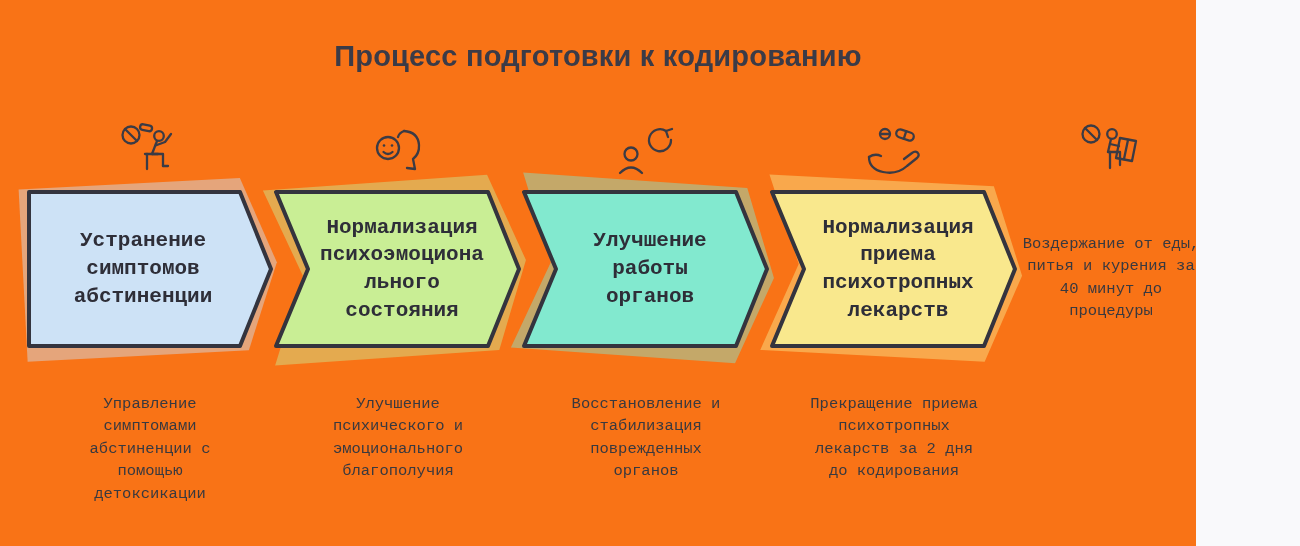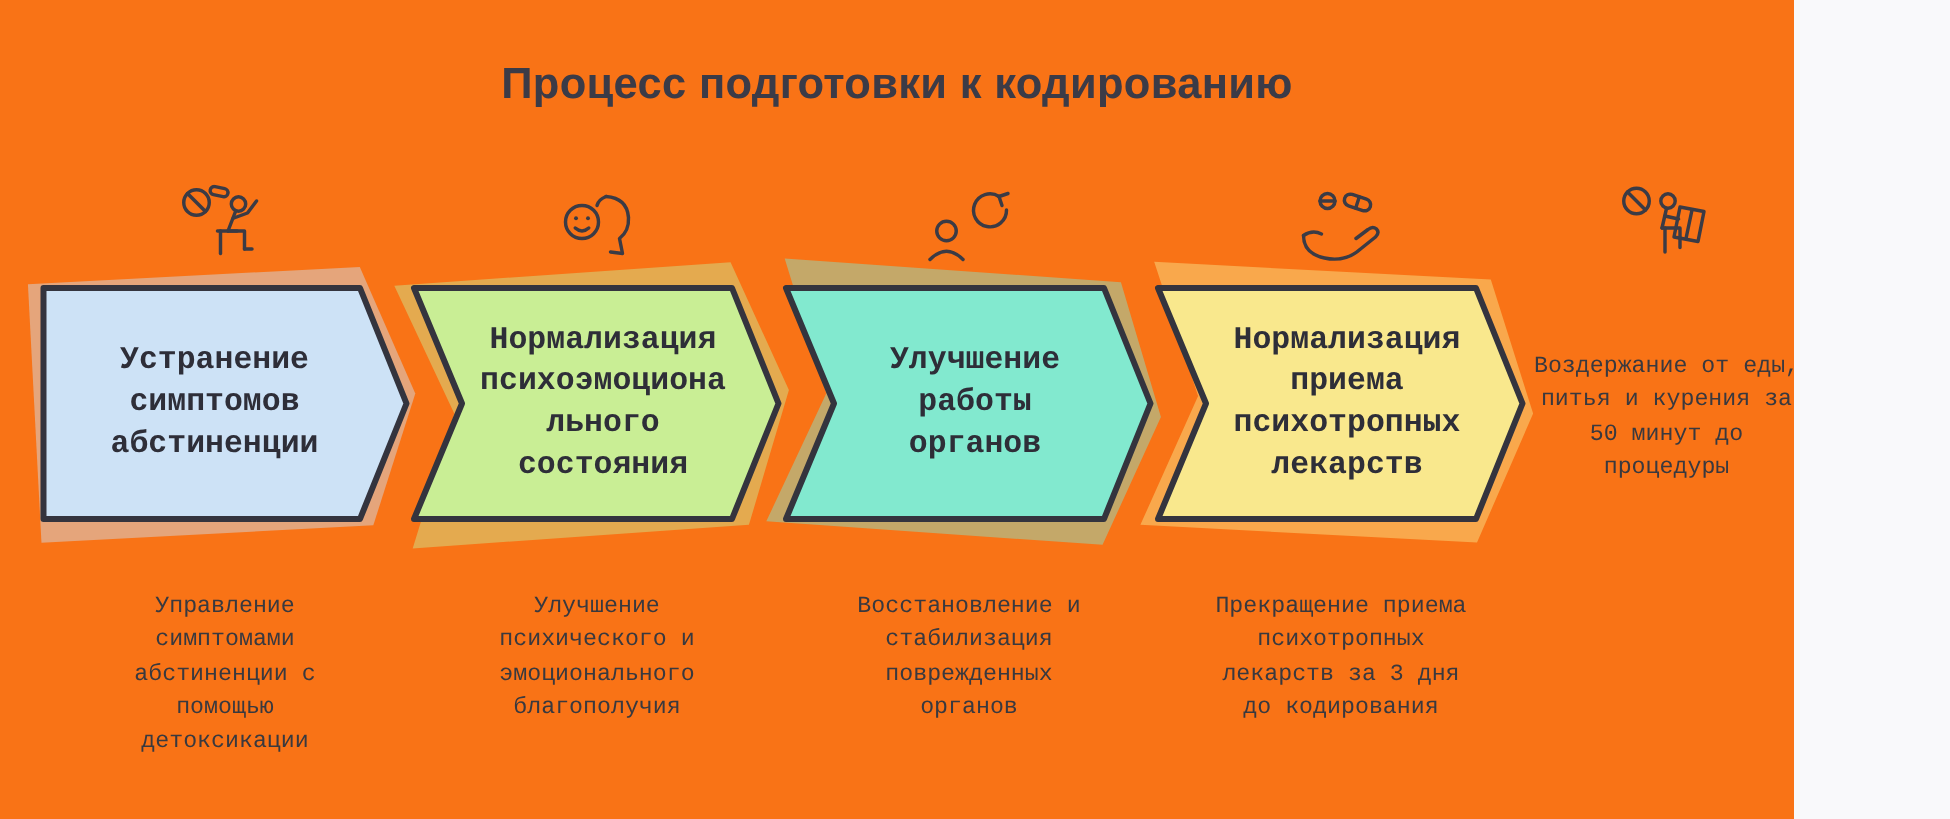--- a/index.html
+++ b/index.html
@@ -108,34 +108,34 @@
           <path d="M8 34 Q14 30 20 33"></path>
         </svg>
       </div>
       <div class="chevron-wrap">
         <svg class="chevron" width="248" height="160" viewBox="0 0 248 160">
           <polygon class="spill" points="2,3 214,3 245,80 214,157 2,157 34,80" transform="translate(124 80) rotate(3) scale(1.06 1.14) translate(-124 -80)" fill="#f9e88d"></polygon>
           <polygon class="shape" points="2,3 214,3 245,80 214,157 2,157 34,80" fill="#f9e88d"></polygon>
         </svg>
         <div class="chevron-label">Нормализация приема психотропных лекарств</div>
       </div>
-      <div class="step-desc">Прекращение приема психотропных лекарств за 3 дня до кодирования</div>
+      <div class="step-desc">Прекращение приема психотропных лекарств за 2 дня до кодирования</div>
     </div>
 
     <div class="step">
       <div class="icon-wrap">
         <svg class="icon" width="64" height="58" viewBox="0 0 64 58">
           <circle cx="12" cy="11" r="8.5"></circle>
           <line x1="6" y1="5" x2="18" y2="17"></line>
           <circle cx="33" cy="11" r="4.8"></circle>
           <path d="M32 16 L29 29"></path>
           <path d="M31 21 L40 23"></path>
           <path d="M41 15 L57 18 L53 38 L37 35 Z"></path>
           <path d="M49 17 L45 36"></path>
           <path d="M29 29 L41 29 L41 42"></path>
           <path d="M31 29 L31 45"></path>
         </svg>
       </div>
-      <div class="step-desc">Воздержание от еды, питья и курения за 50 минут до процедуры</div>
+      <div class="step-desc">Воздержание от еды, питья и курения за 40 минут до процедуры</div>
     </div>
 
   </div>
 </div>
 
 </body></html>

